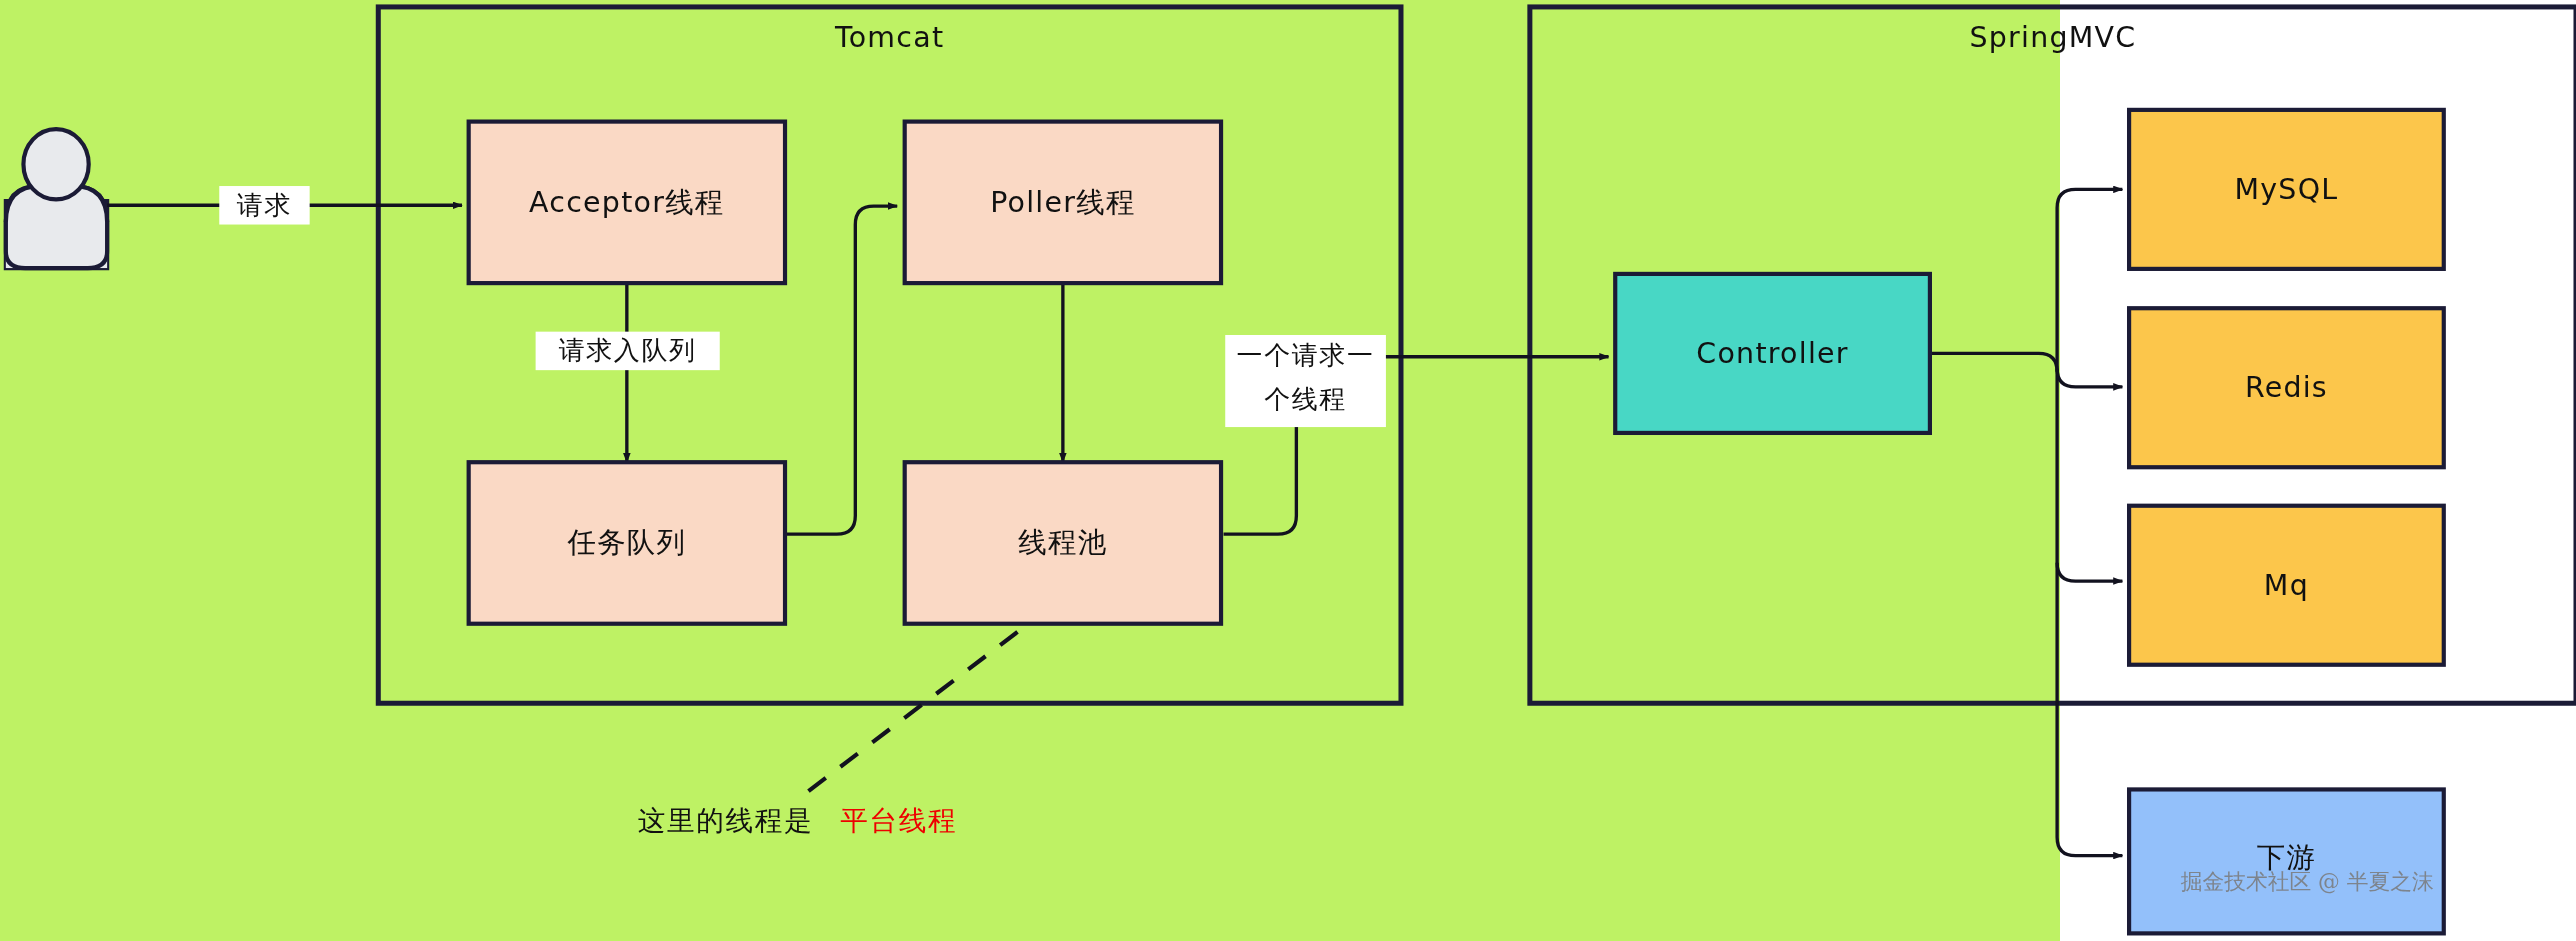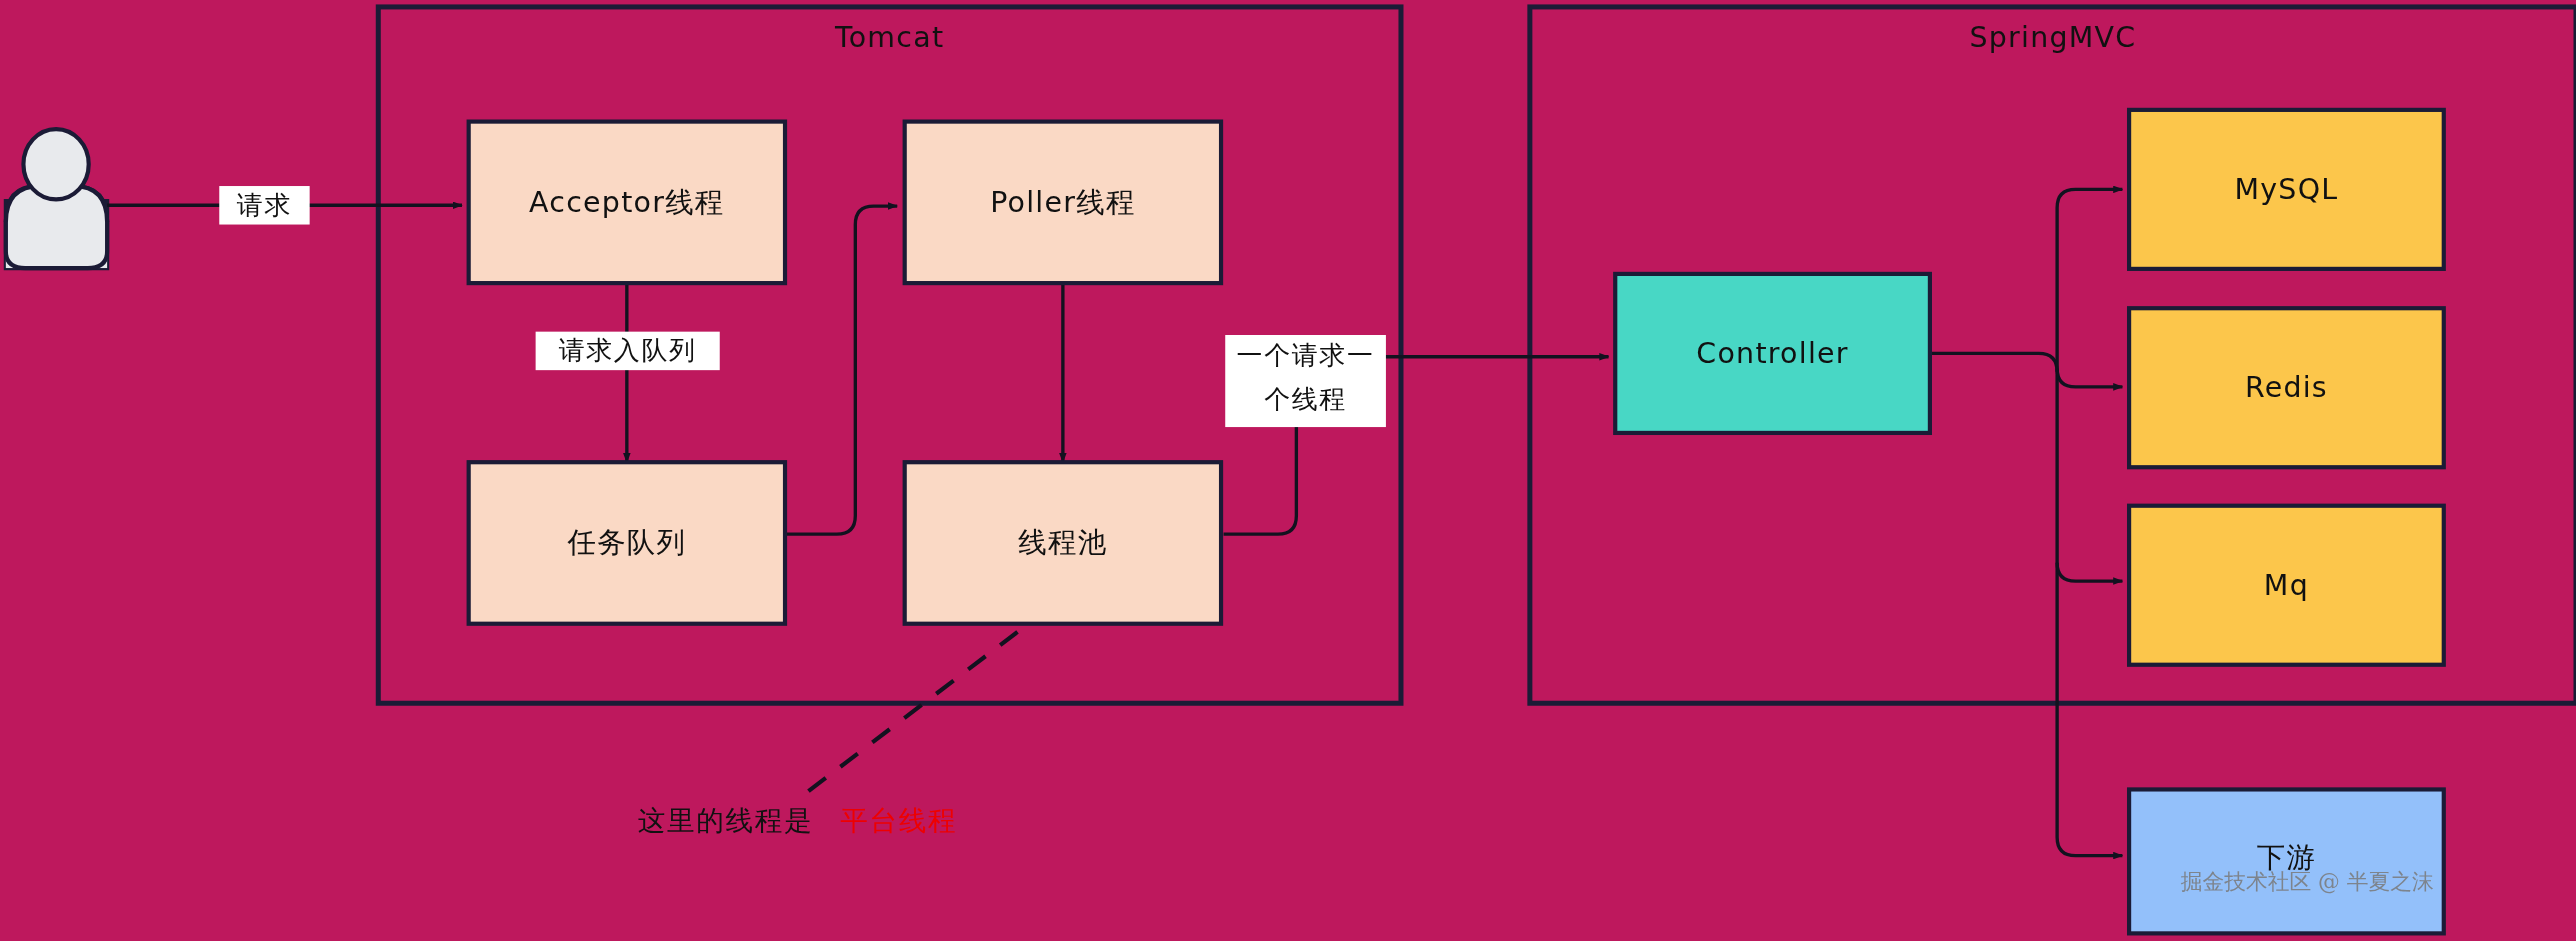--- a/index.html
+++ b/index.html
@@ -8,23 +8,23 @@
     background: #ffffff;
   }
   body {
     width: 2576px;
     height: 942px;
     font-family: "DejaVu Sans", "Liberation Sans", sans-serif;
     overflow: hidden;
   }
   #diagram-root {
     position: relative;
-    width: 2576px;
+    width: 2060px;
     height: 942px;
-    background: #be185d;
+    background: #bef264;
   }
   svg#diagram-svg {
     position: absolute;
     top: 0;
     left: 0;
     width: 2576px;
     height: 942px;
     display: block;
   }
   .node-box-text {

